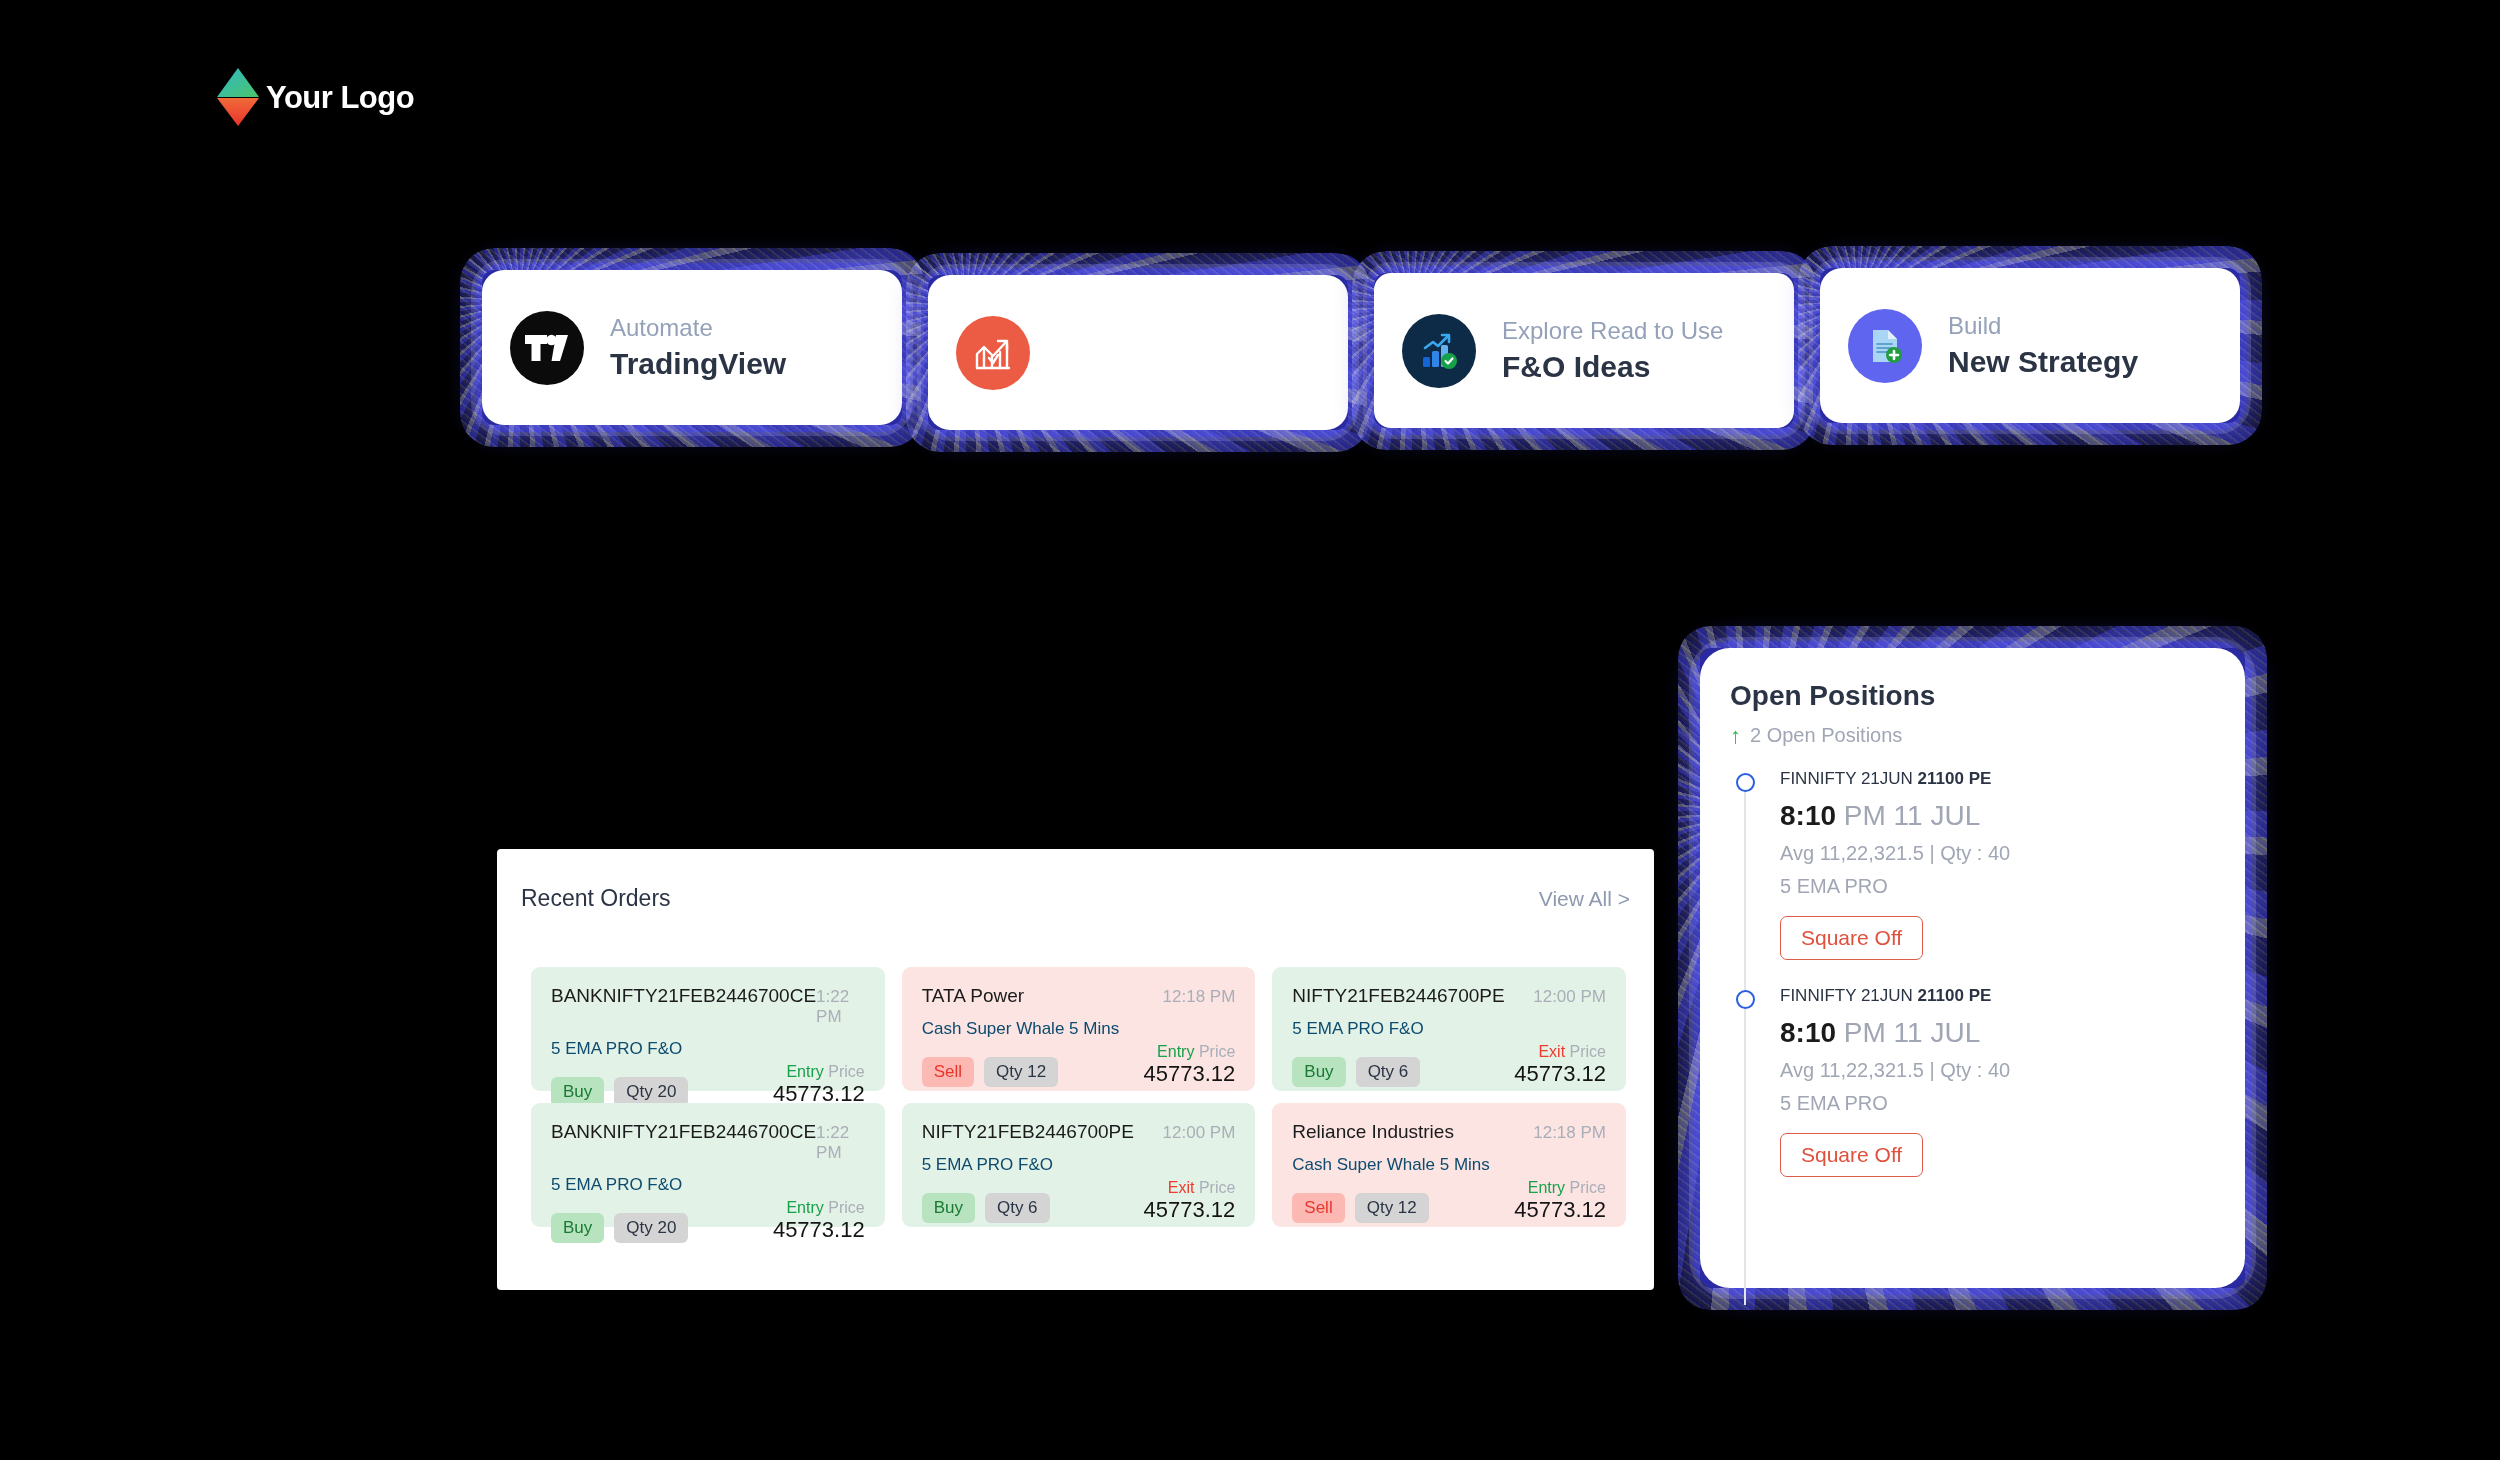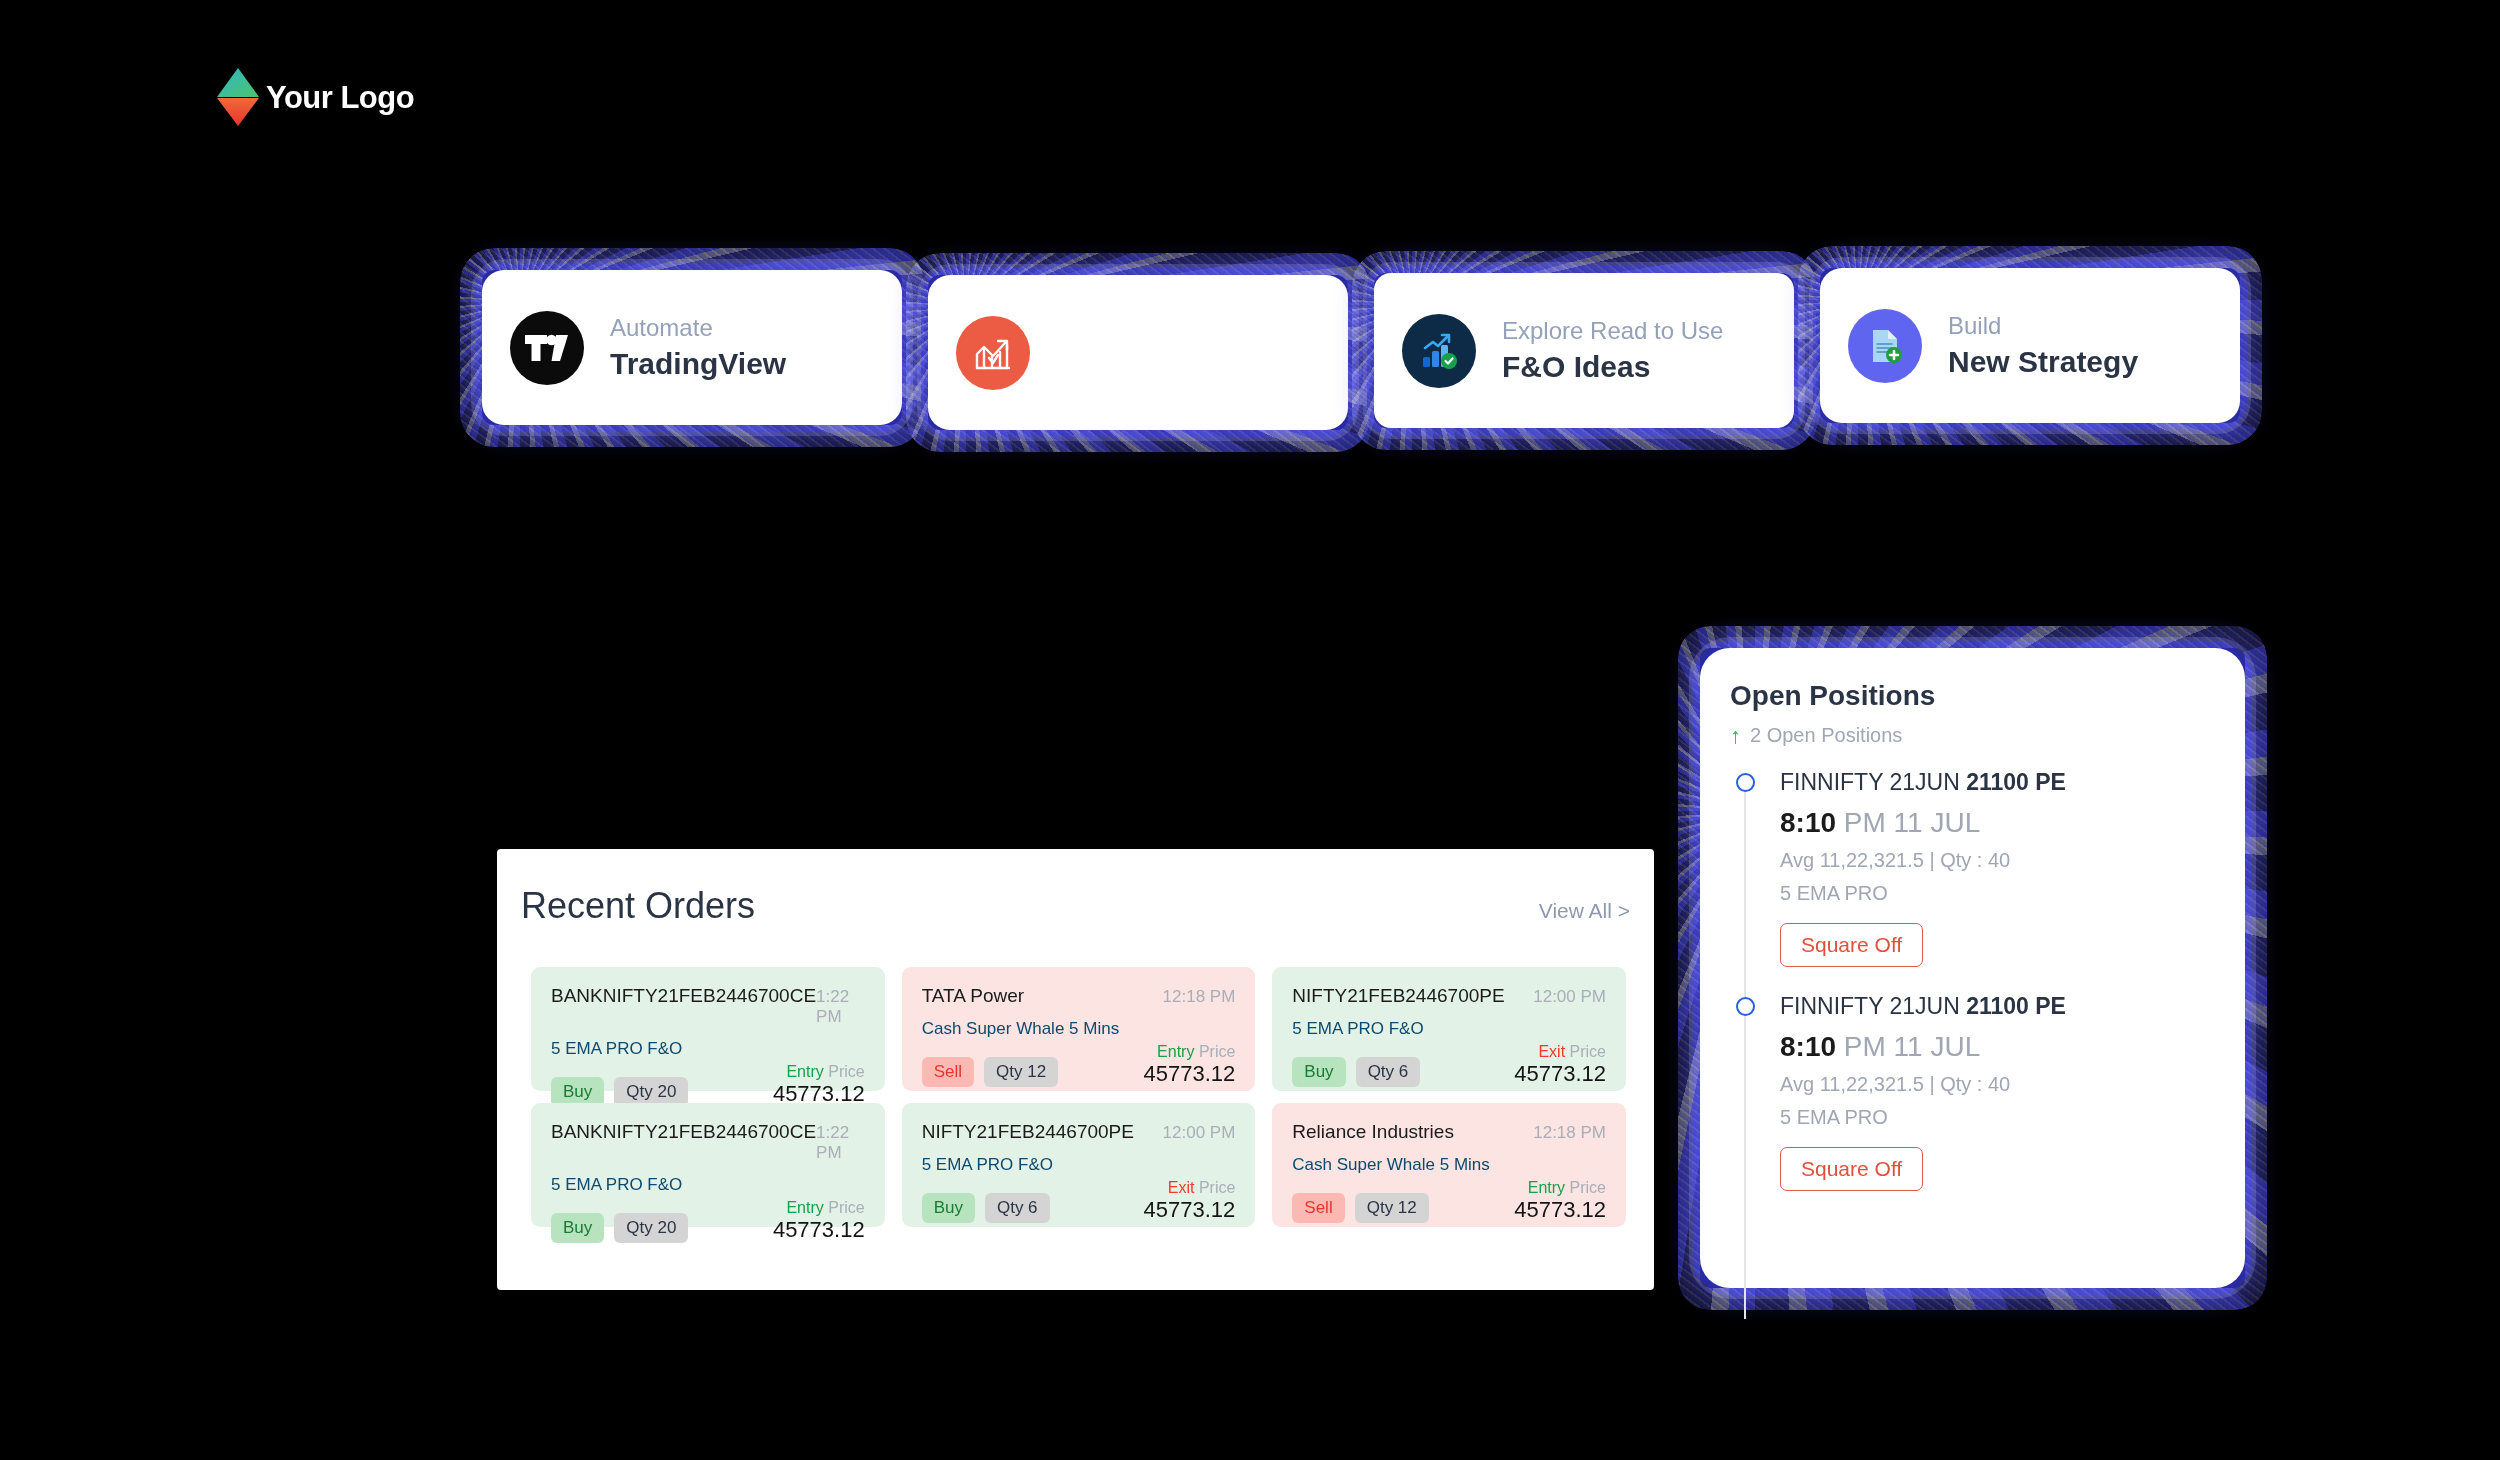--- a/index.html
+++ b/index.html
@@ -78,21 +78,21 @@
     position: absolute;
     left: 497px; top: 849px;
     width: 1157px; height: 441px;
     background: #ffffff;
     border-radius: 4px;
   }
   .orders-head {
     position: absolute; left: 24px; right: 24px; top: 36px;
     display: flex; align-items: baseline; justify-content: space-between;
   }
-  .orders-title { color: #2b3445; font-size: 36px; }
+  .orders-title { color: #2b3445; font-size: 23px; }
   .view-all { color: #8e99b0; font-size: 21px; cursor: pointer; }
 
   .orders-grid {
     position: absolute; left: 34px; top: 118px;
     width: 1095px;
     display: grid;
     grid-template-columns: repeat(3, 1fr);
     column-gap: 17px;
     row-gap: 12px;
   }
@@ -169,21 +169,21 @@
   .pp-timeline {
     position: absolute; left: 14px; top: 16px; bottom: -128px;
     width: 2px; background: #e2e4e9;
   }
   .pp-item { position: relative; padding-left: 50px; margin-bottom: 26px; }
   .pp-dot {
     position: absolute; left: 6px; top: 4px;
     width: 19px; height: 19px; border-radius: 50%;
     border: 2.5px solid #2b5fe3; background: #ffffff;
   }
-  .pp-sym { font-size: 23px; color: #2b3445; }
+  .pp-sym { font-size: 17px; color: #2b3445; }
   .pp-sym b { font-weight: bold; }
   .pp-time { margin-top: 11px; font-size: 28px; }
   .pp-time b { color: #1b1b1b; font-weight: bold; }
   .pp-time span { color: #a0a6b4; }
   .pp-avg { margin-top: 10px; font-size: 20px; color: #a0a6b4; }
   .pp-strategy { margin-top: 10px; font-size: 20px; color: #a0a6b4; }
   .sq-btn {
     margin-top: 18px;
     display: inline-block;
     border: 1.5px solid #e05a4a;

